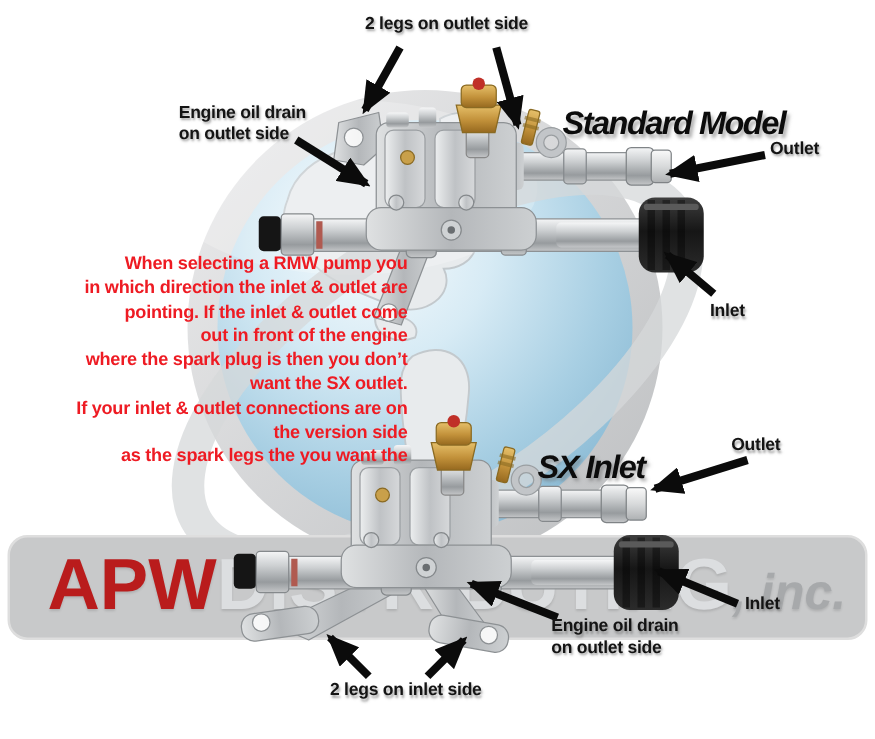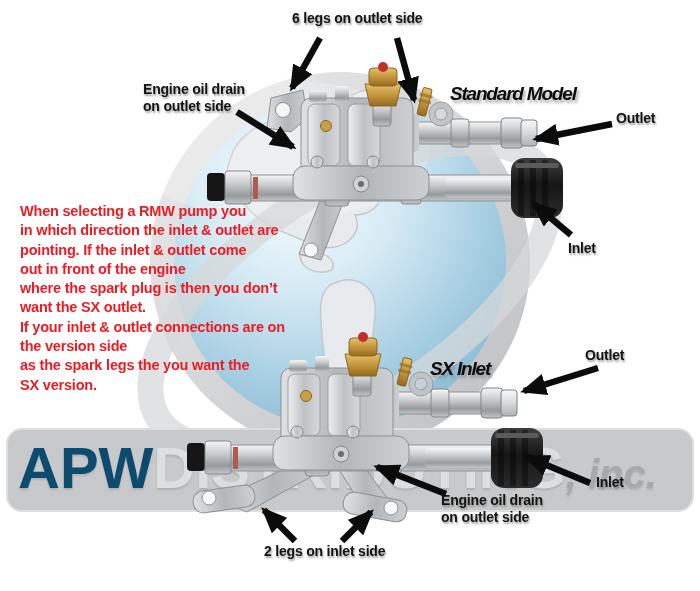--- a/index.html
+++ b/index.html
@@ -11,42 +11,42 @@
   
   .band{
     position:absolute;left:6px;top:428px;width:688px;height:84px;box-sizing:border-box;
     background:#c8c9ca;border:2px solid #dedede;border-radius:16px;z-index:1;
   }
   .band-text{
     position:absolute;left:18px;top:439px;white-space:nowrap;z-index:1;
     font-weight:bold;font-size:58px;letter-spacing:0px;line-height:58px;
     text-shadow:0 2px 2px rgba(0,0,0,0.12);
   }
-  .wm-apw{color:#0c4a6e;}
+  .wm-apw{color:#b91c1c;margin-left:20px;}
   .wm-dist{color:#dcdee0;}
   .wm-inc{color:#a7a9ab;font-size:40px;font-style:italic;}
   
   .bg-layer{z-index:0;}
   .pump-layer{z-index:2;}
   .overlay-layer{z-index:4;pointer-events:none;}
   
   .note{
-    position:absolute;left:20px;top:202px;width:306px;text-align:left;z-index:3;
+    position:absolute;left:20px;top:202px;width:306px;text-align:right;z-index:3;
     color:#ee1b23;font-weight:bold;font-size:14.5px;line-height:19.3px;letter-spacing:-0.2px;
   }
   .note div{white-space:nowrap;}
   
   .lbl{
     position:absolute;z-index:5;color:#141414;font-weight:bold;font-size:14px;
     letter-spacing:-0.2px;white-space:nowrap;line-height:17px;
     text-shadow:1px 2px 2px rgba(110,110,110,0.65);
   }
   .title{
     position:absolute;z-index:5;color:#0c0c0c;font-weight:bold;font-style:italic;
-    font-size:19px;letter-spacing:-1.2px;white-space:nowrap;
+    font-size:26px;letter-spacing:-1.2px;white-space:nowrap;
     text-shadow:2px 3px 3px rgba(110,110,110,0.55);
   }
 </style>
 </head>
 <body>
 
 <div class="stage">
 
   <svg class="bg-layer" width="700" height="591" viewBox="0 0 700 591">
     <defs>
@@ -191,21 +191,20 @@
   <div class="note">
     <div>When selecting a RMW pump you</div>
     <div>in which direction the inlet &amp; outlet are</div>
     <div>pointing. If the inlet &amp; outlet come</div>
     <div>out in front of the engine</div>
     <div>where the spark plug is then you don’t</div>
     <div>want the SX outlet.</div>
     <div>If your inlet &amp; outlet connections are on</div>
     <div>the version side</div>
     <div>as the spark legs the you want the</div>
-    <div>SX version.</div>
   </div>
 
   <svg class="overlay-layer" width="700" height="591" viewBox="0 0 700 591">
     <defs>
       <marker id="ah" markerUnits="userSpaceOnUse" markerWidth="26" markerHeight="22" refX="22" refY="11" orient="auto">
         <polygon points="0,0 26,11 0,22" fill="#0b0b0b"></polygon>
       </marker>
     </defs>
     <g stroke="#0b0b0b" stroke-width="6.5" marker-end="url(#ah)">
       <line x1="320" y1="38" x2="292" y2="88"></line>
@@ -214,21 +213,21 @@
       <line x1="612" y1="124" x2="536" y2="139"></line>
       <line x1="571" y1="235" x2="534" y2="204"></line>
       <line x1="598" y1="368" x2="524" y2="391"></line>
       <line x1="590" y1="483" x2="527" y2="457"></line>
       <line x1="446" y1="494" x2="377" y2="467"></line>
       <line x1="295" y1="541" x2="264" y2="510"></line>
       <line x1="342" y1="541" x2="371" y2="512"></line>
     </g>
   </svg>
 
-  <div class="lbl" style="left:292px;top:10px">6 legs on outlet side</div>
+  <div class="lbl" style="left:292px;top:10px">2 legs on outlet side</div>
 
   <div class="lbl" style="left:143px;top:81px">
     <div>Engine oil drain</div>
     <div>on outlet side</div>
   </div>
 
   <div class="title" style="left:450px;top:83px">Standard Model</div>
 
   <div class="lbl" style="left:616px;top:110px">Outlet</div>
 

